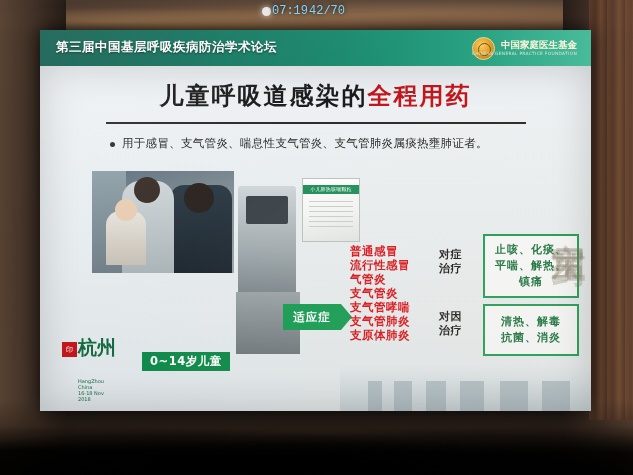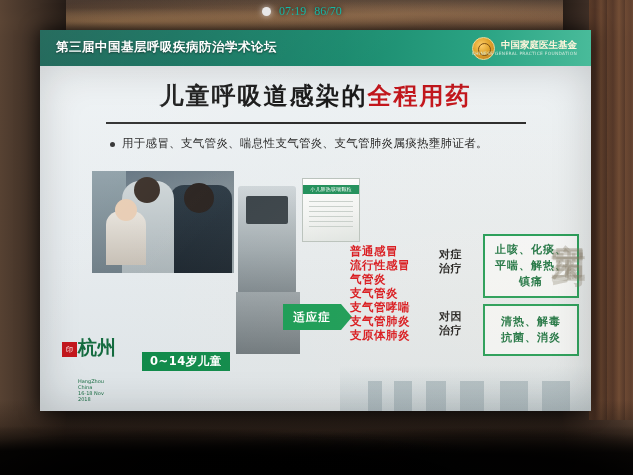--- a/index.html
+++ b/index.html
@@ -130,23 +130,23 @@
     letter-spacing: .3px;
     white-space: nowrap;
   }
 
   
   .osd {
     position: absolute;
     left: 262px; top: 4px;
     display: flex;
     align-items: center;
-    gap: 8px;
-    color: #14b8a6;
-    font-family: Liberation Serif, serif;
+    gap: 1px;
+    color: #7dd3fc;
+    font-family: Liberation Mono, monospace;
     font-size: 12px;
     text-shadow: 0 0 4px rgba(0,0,0,.9);
     z-index: 6;
   }
   .osd .dot {
     width: 9px; height: 9px; border-radius: 50%;
     background: #e8e8e8;
     box-shadow: 0 0 6px rgba(255,255,255,.7);
   }
 
@@ -514,16 +514,16 @@
 
       <div class="skyline"></div>
       <div class="slide-frame-shadow"></div>
     </div>
 
   </div>
 
   <div class="osd">
     <span class="dot"></span>
     <span>07:19</span>
-    <span>86/70</span>
+    <span>42/70</span>
   </div>
 
 </div>
 
 </body></html>

